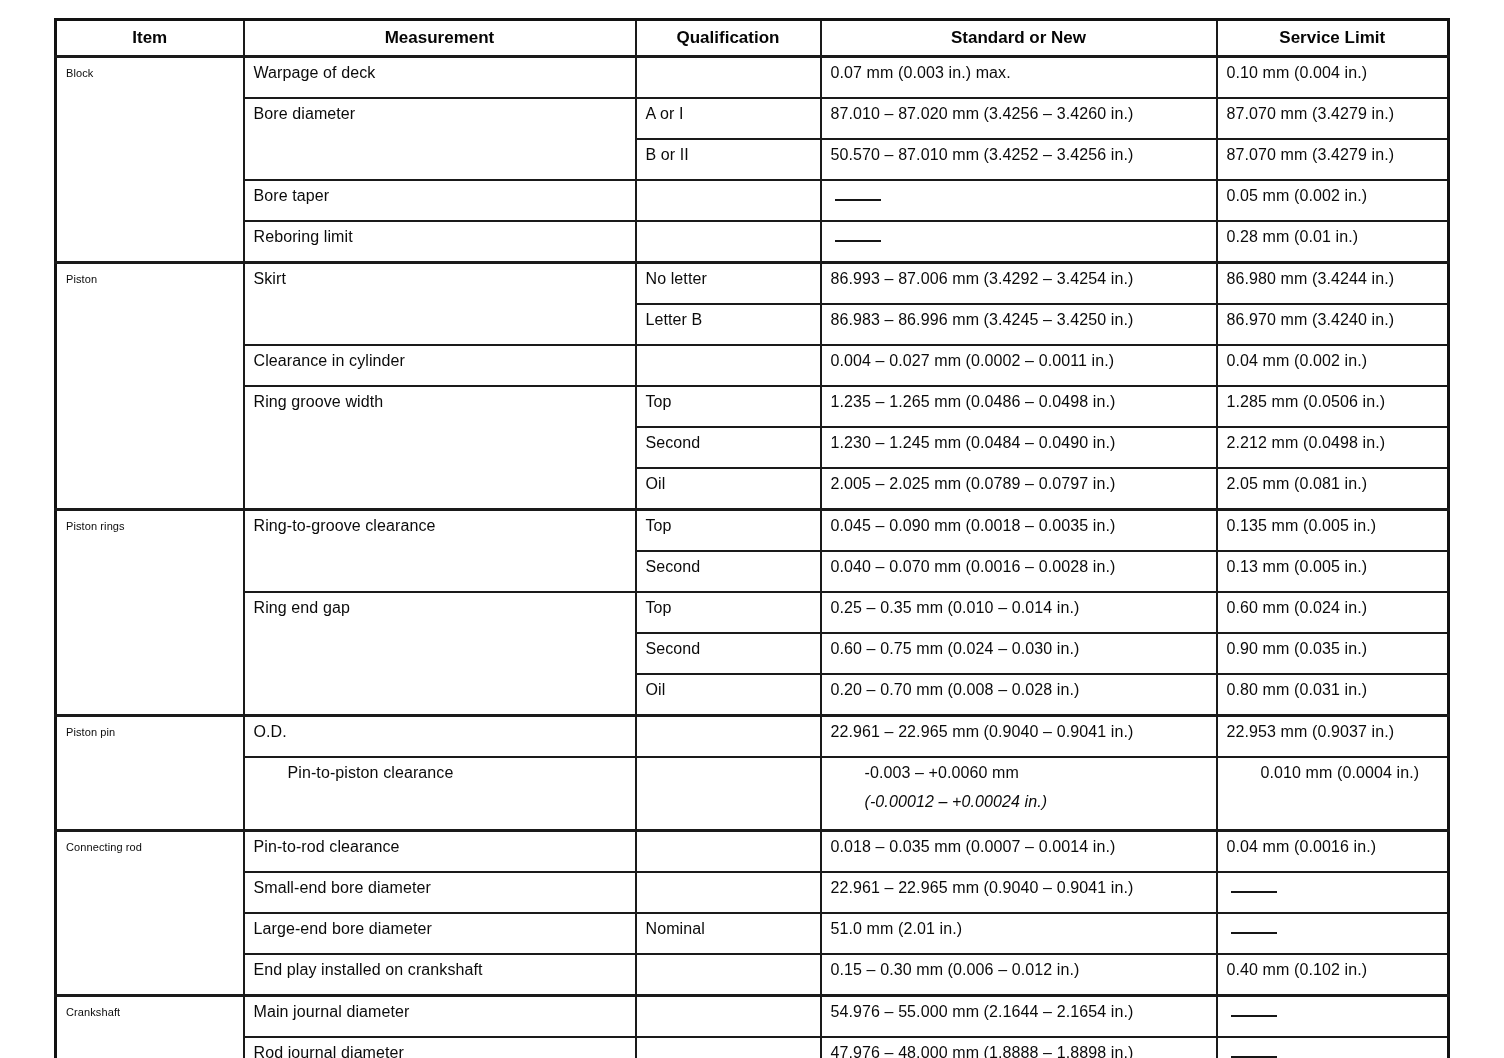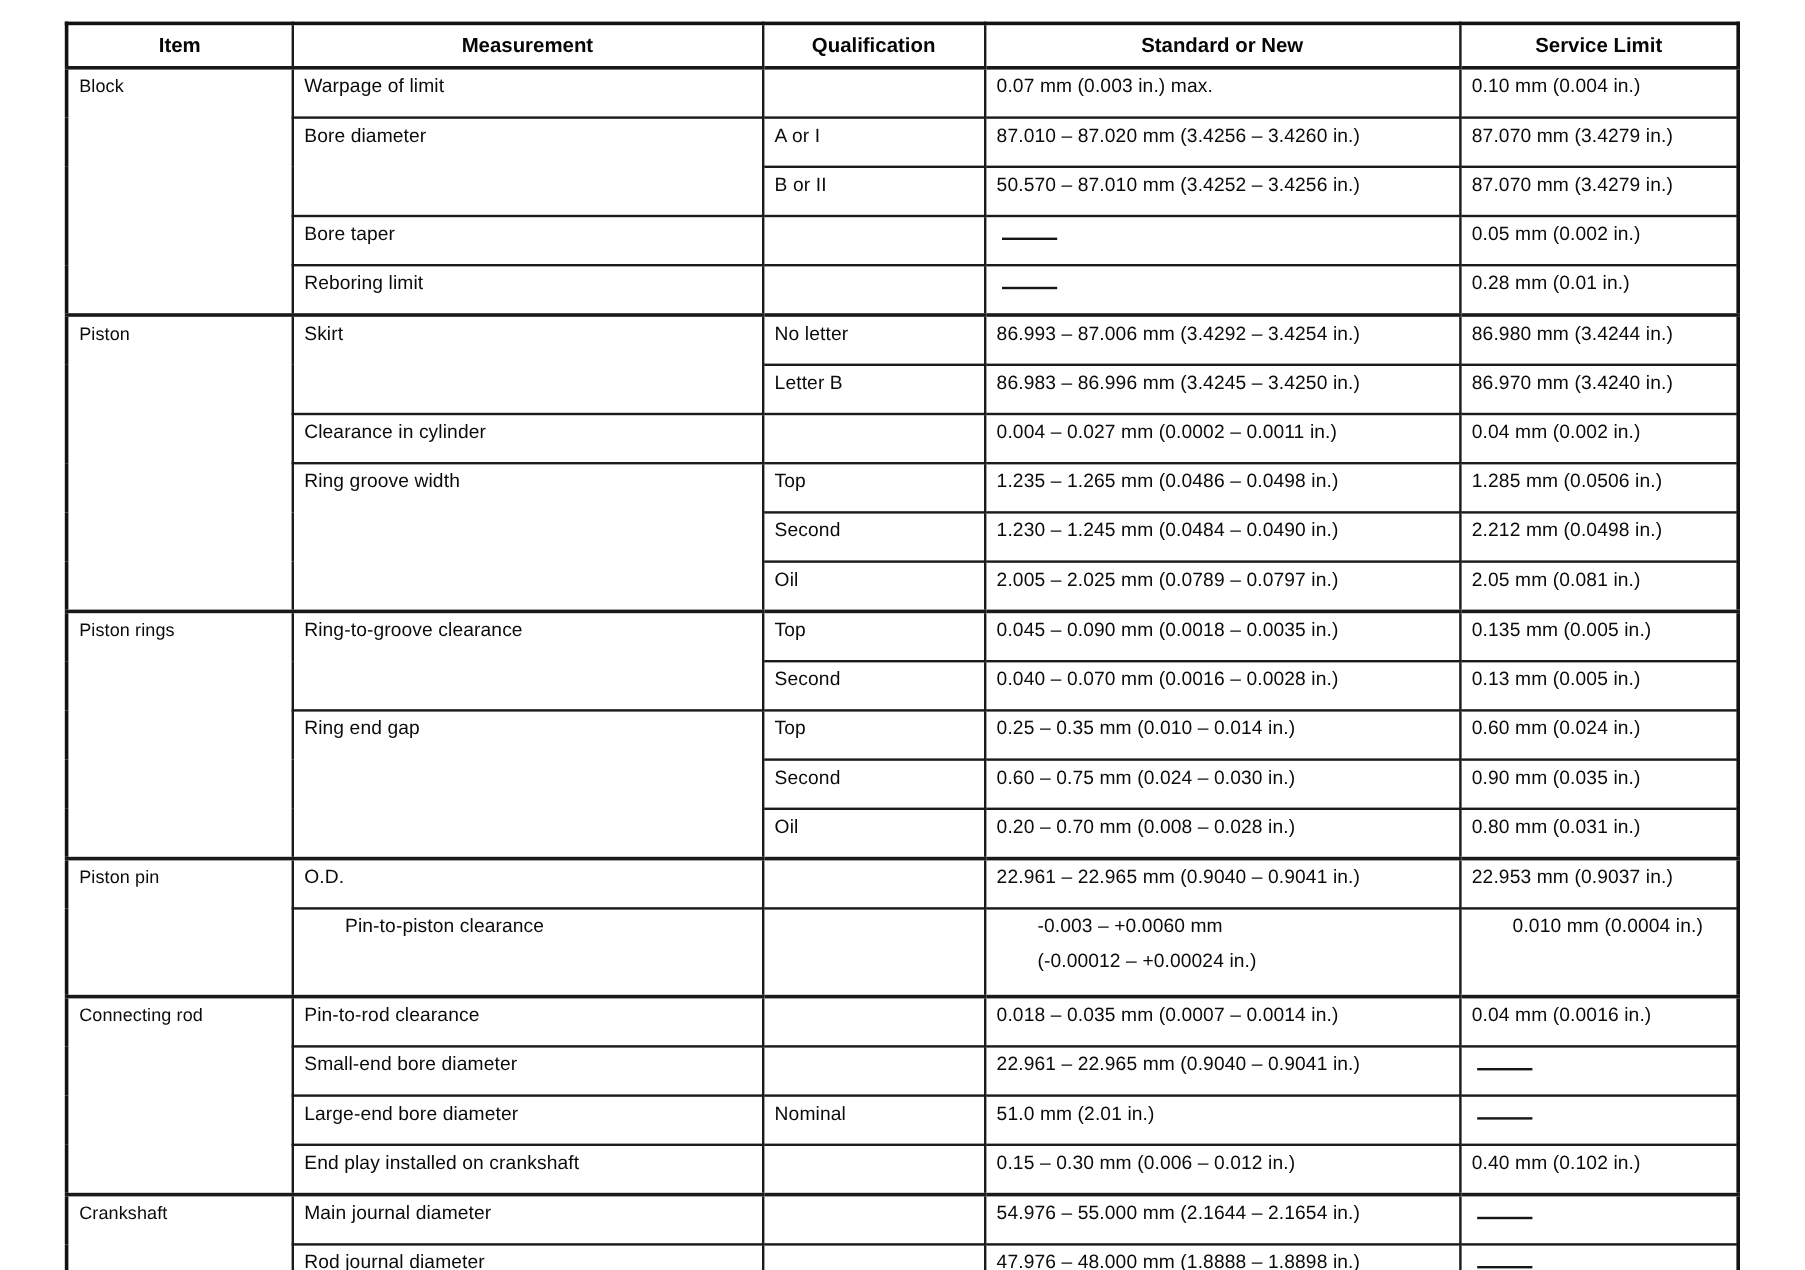--- a/index.html
+++ b/index.html
@@ -45,30 +45,30 @@
     vertical-align: top;
     letter-spacing: 0.1px;
   }
   tr.group td {
     border-top-width: 3px;
   }
   tr.tall td {
     height: 64px;
     padding-left: 43px;
   }
-  td.col-item { font-size: 15px; }
+  td.col-item { font-size: 11px; }
   .dash {
     display: inline-block;
     width: 46px;
     height: 2px;
     background: #161616;
     margin-top: 9px;
     margin-left: 4px;
   }
-  .std-line2 { margin-top: 9px; }
+  .std-line2 { margin-top: 9px; font-style: italic; }
 </style>
 </head>
 <body>
 
 <div class="page">
   <table class="spec-table">
     <colgroup>
       <col style="width:188px">
       <col style="width:392px">
       <col style="width:185px">
@@ -80,21 +80,21 @@
           <th>Item</th>
           <th>Measurement</th>
           <th>Qualification</th>
           <th>Standard or New</th>
           <th>Service Limit</th>
         </tr>
     </thead>
     <tbody>
         <tr class="group">
           <td class="col-item" rowspan="5">Block</td>
-          <td class="col-measurement">Warpage of limit</td>
+          <td class="col-measurement">Warpage of deck</td>
           <td class="col-qualification"></td>
           <td class="col-standard">0.07 mm (0.003 in.) max.</td>
           <td class="col-service-limit">0.10 mm (0.004 in.)</td>
         </tr>
         <tr>
           <td class="col-measurement" rowspan="2">Bore diameter</td>
           <td class="col-qualification">A or I</td>
           <td class="col-standard">87.010 – 87.020 mm (3.4256 – 3.4260 in.)</td>
           <td class="col-service-limit">87.070 mm (3.4279 in.)</td>
         </tr>

